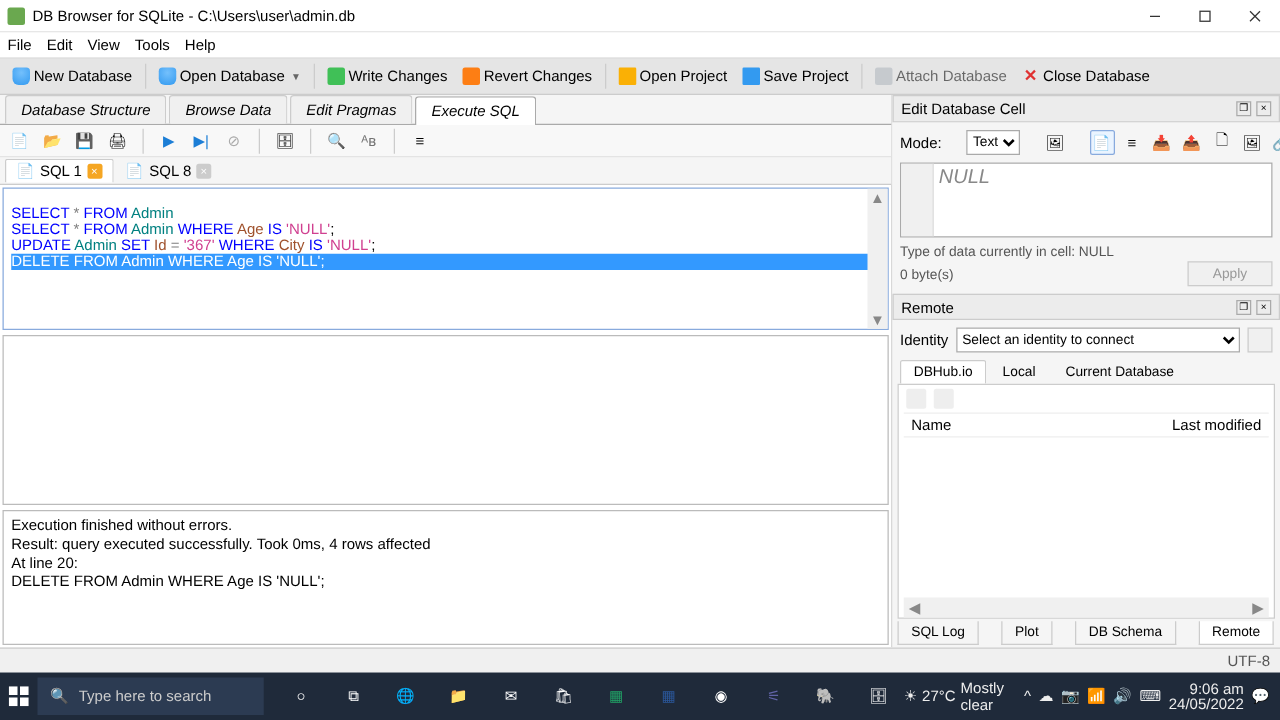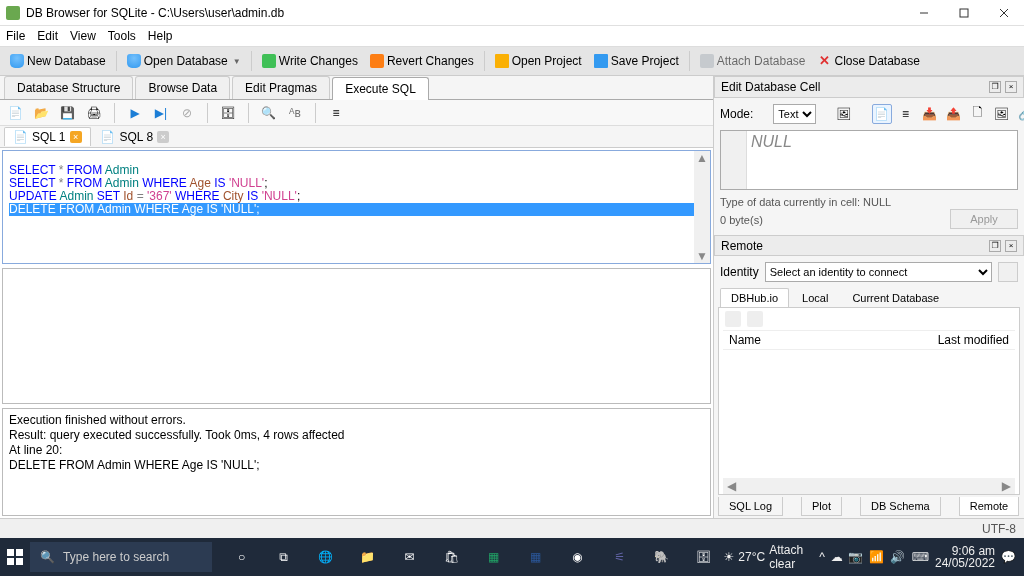--- a/index.html
+++ b/index.html
@@ -25,21 +25,21 @@
   .ico-folder { background: #fab005; border-radius: 1px; }
   .ico-save { background: #339af0; border-radius: 1px; position: relative; }
   .ico-attach { background: #adb5bd; border-radius: 2px; }
   .ico-close { color: #e03131; font-weight: bold; font-size: 13px; text-align: center; line-height: 14px; }
   .chev { width: 8px; color: #666; font-size: 8px; margin-left: 2px; }
   
   .main { flex: 1; display: flex; overflow: hidden; }
   .left { flex: 1; display: flex; flex-direction: column; border-right: 1px solid #ccc; }
   .right { width: 310px; display: flex; flex-direction: column; background: #f5f5f5; }
   
-  .maintabs { height: 24px; display: flex; align-items: flex-end; background: #f5f5f5; padding-left: 4px; border-bottom: 1px solid #aaa; }
+  .maintabs { height: 24px; display: flex; align-items: flex-end; background: #f5f5f5; padding-left: 4px; border-bottom: 1px solid #aaa; font-style: italic; }
   .mtab { padding: 4px 12px; border: 1px solid #ccc; border-bottom: none; background: #f0f0f0; margin-right: 2px; border-radius: 3px 3px 0 0; }
   .mtab.active { background: #fff; border-color: #aaa; position: relative; top: 1px; }
   
   .sqltoolbar { height: 26px; display: flex; align-items: center; padding: 0 6px; gap: 6px; background: #f8f8f8; border-bottom: 1px solid #ddd; }
   .sqlbtn { width: 20px; height: 20px; display: flex; align-items: center; justify-content: center; border-radius: 2px; }
   
   .filetabs { height: 22px; display: flex; align-items: center; background: #f5f5f5; padding-left: 4px; border-bottom: 1px solid #ccc; }
   .ftab { padding: 2px 8px; border: 1px solid #ccc; border-bottom: none; background: #fff; margin-right: 2px; display: flex; align-items: center; gap: 4px; font-size: 11px; border-radius: 2px 2px 0 0; }
   .ftab .close { width: 12px; height: 12px; background: #f5a623; color: #fff; border-radius: 2px; font-size: 9px; line-height: 12px; text-align: center; }
   .ftab.inactive { border: none; background: transparent; }
@@ -334,21 +334,21 @@
     <div class="tico" style="color:#2b579a">▦</div>
     <div class="tico">◉</div>
     <div class="tico" style="color:#6264a7">⚟</div>
     <div class="tico">🐘</div>
     <div class="tico">🗄</div>
   </div>
   <div class="tray">
     <div class="weather">
       <span>☀</span>
       <span>27°C</span>
-      <span>Attach clear</span>
+      <span>Mostly clear</span>
     </div>
     <span>^</span>
     <span>☁</span>
     <span>📷</span>
     <span>📶</span>
     <span>🔊</span>
     <span>⌨</span>
     <div class="clock">
       <div>9:06 am</div>
       <div>24/05/2022</div>

